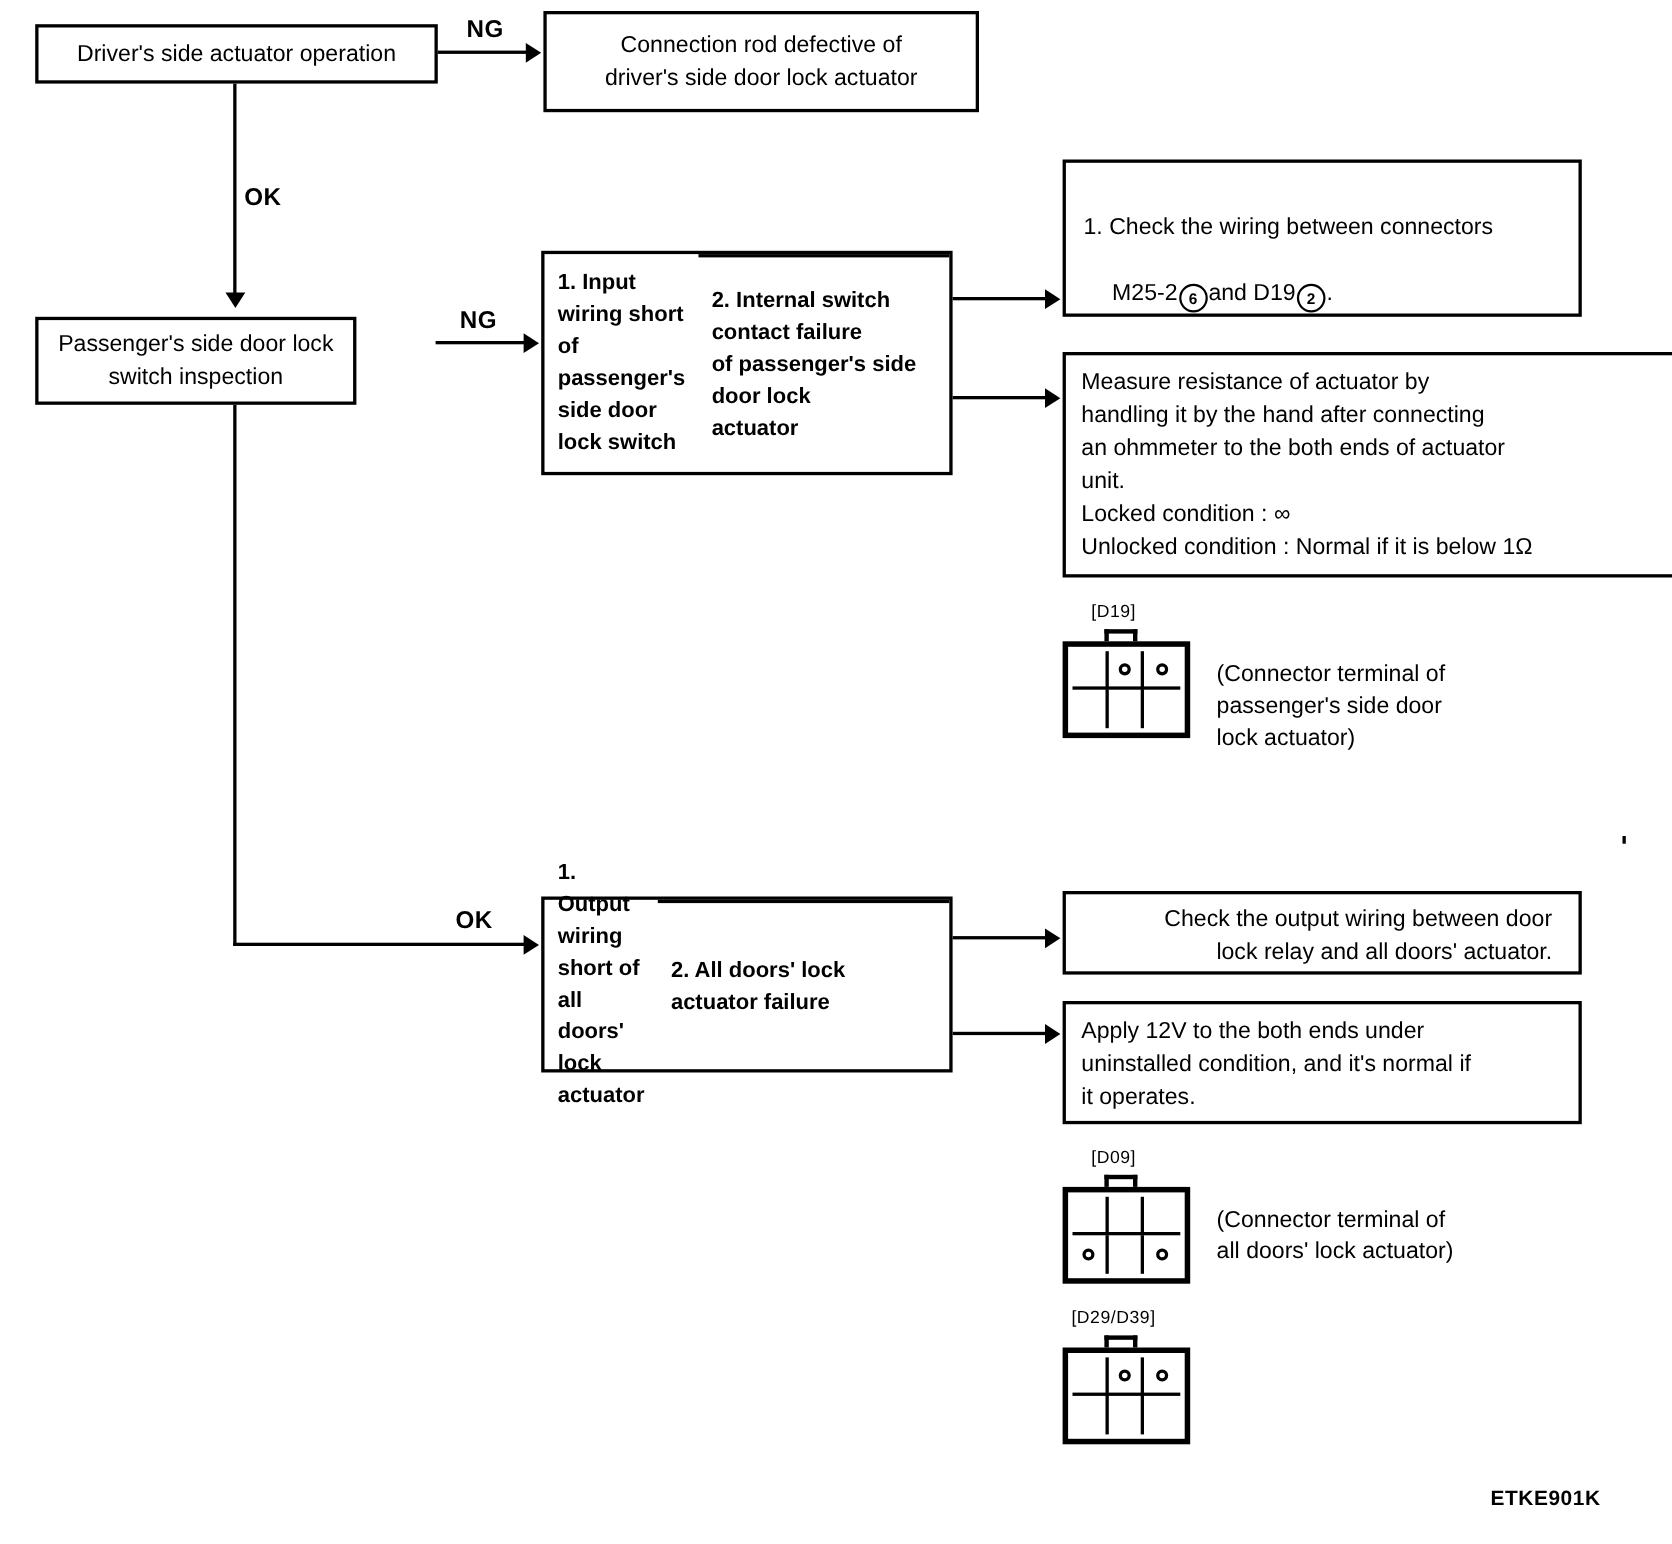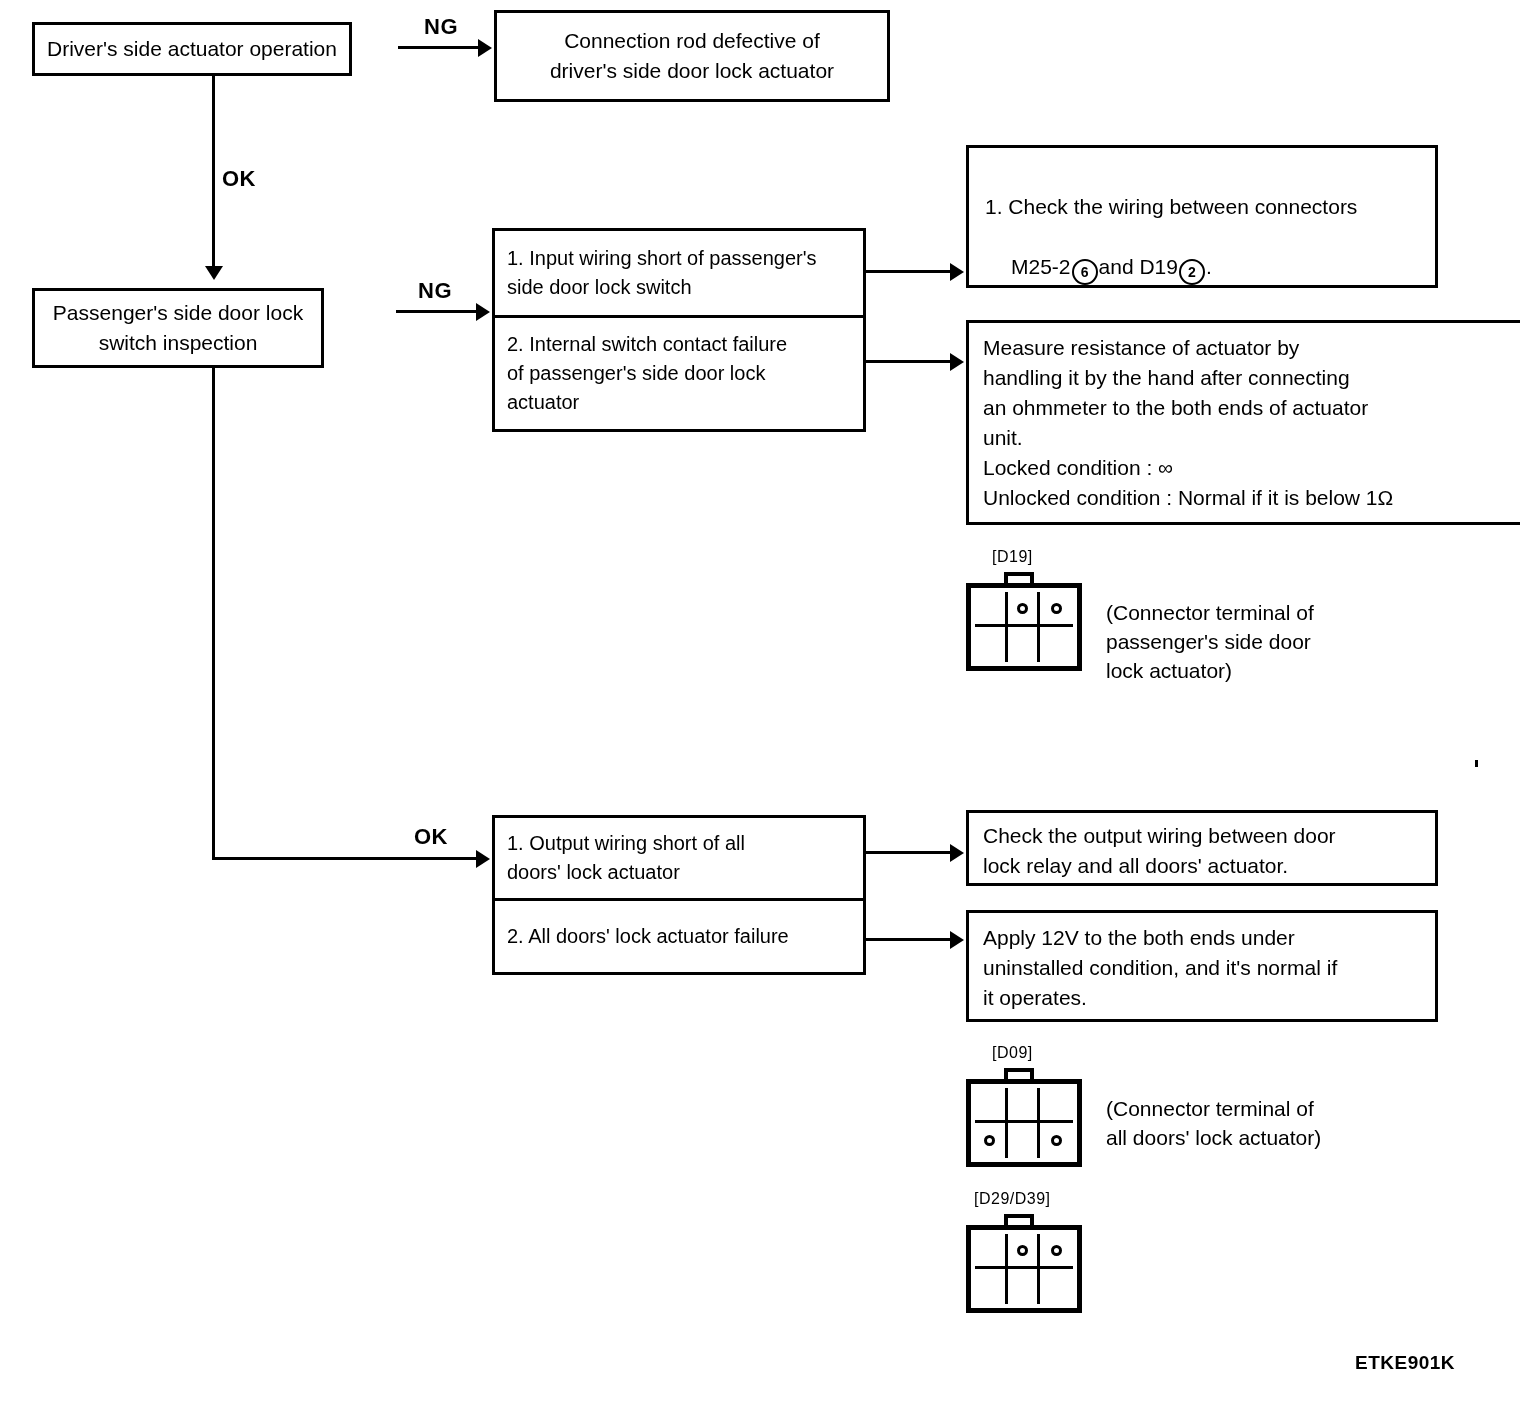--- a/index.html
+++ b/index.html
@@ -6,21 +6,21 @@
   body{width:1520px;height:1404px;position:relative;overflow:hidden;
        font-family:"Liberation Sans","DejaVu Sans",sans-serif;color:#000;}
   #canvas{position:absolute;left:0;top:0;width:1520px;height:1404px;}
 
   .box{position:absolute;border:3px solid #000;background:#fff;box-sizing:border-box;}
   .bx-center{display:flex;align-items:center;justify-content:center;text-align:center;}
   .t{font-size:21px;line-height:30px;white-space:pre-line;}
   .t-sm{font-size:20px;line-height:29px;white-space:pre-line;}
 
   .split{position:absolute;border:3px solid #000;background:#fff;box-sizing:border-box;
-         display:flex;flex-direction:column;}
+         display:flex;flex-direction:row;font-weight:bold;}
   .split-cell{flex:1;display:flex;align-items:center;box-sizing:border-box;padding:4px 12px;}
   .split-cell + .split-cell{border-top:3px solid #000;}
 
   .lbl{position:absolute;font-size:22px;font-weight:bold;letter-spacing:.5px;}
 
   .hline{position:absolute;height:3px;background:#000;}
   .vline{position:absolute;width:3px;background:#000;}
   .ah{position:absolute;width:0;height:0;border-left:14px solid #000;
       border-top:9px solid transparent;border-bottom:9px solid transparent;}
   .av{position:absolute;width:0;height:0;border-top:14px solid #000;
@@ -47,21 +47,21 @@
            width:22px;height:22px;border:2px solid #000;border-radius:50%;
            font-size:14px;line-height:1;vertical-align:-3px;margin:0 1px;font-weight:bold;}
   .code{position:absolute;font-size:19px;font-weight:bold;letter-spacing:.5px;}
   .speck{position:absolute;width:3px;height:7px;background:#000;}
 </style>
 </head>
 <body>
 
 <div id="canvas">
 
-  <div class="box bx-center" style="left:32px;top:22px;width:320px;height:54px;">
+  <div class="box bx-center" style="left:32px;top:22px;width:366px;height:54px;">
     <span class="t">Driver's side actuator operation</span>
   </div>
 
   <div class="hline" style="left:398px;top:46px;width:82px;"></div>
   <div class="ah" style="left:478px;top:39px;"></div>
   <div class="lbl" style="left:424px;top:14px;">NG</div>
 
   <div class="box bx-center" style="left:494px;top:10px;width:396px;height:92px;">
     <span class="t">Connection rod defective of
 driver's side door lock actuator</span>
@@ -155,21 +155,21 @@
     </div>
   </div>
 
   <div class="hline" style="left:866px;top:851px;width:86px;"></div>
   <div class="ah" style="left:950px;top:844px;"></div>
 
   <div class="hline" style="left:866px;top:938px;width:86px;"></div>
   <div class="ah" style="left:950px;top:931px;"></div>
 
   <div class="box" style="left:966px;top:810px;width:472px;height:76px;">
-    <div class="t" style="padding:8px 14px;">Check the output wiring between door
+    <div class="t" style="padding:8px 24px;text-align:right;">Check the output wiring between door
 lock relay and all doors' actuator.</div>
   </div>
 
   <div class="box" style="left:966px;top:910px;width:472px;height:112px;">
     <div class="t" style="padding:10px 14px;">Apply 12V to the both ends under
 uninstalled condition, and it's normal if
 it operates.</div>
   </div>
 
   <div class="conn-wrap" style="left:966px;top:1044px;">

